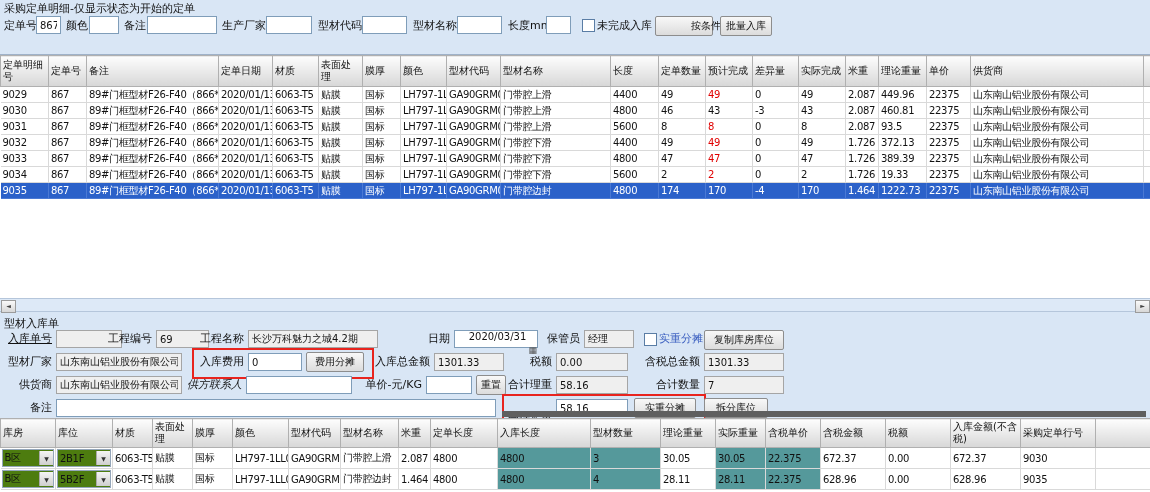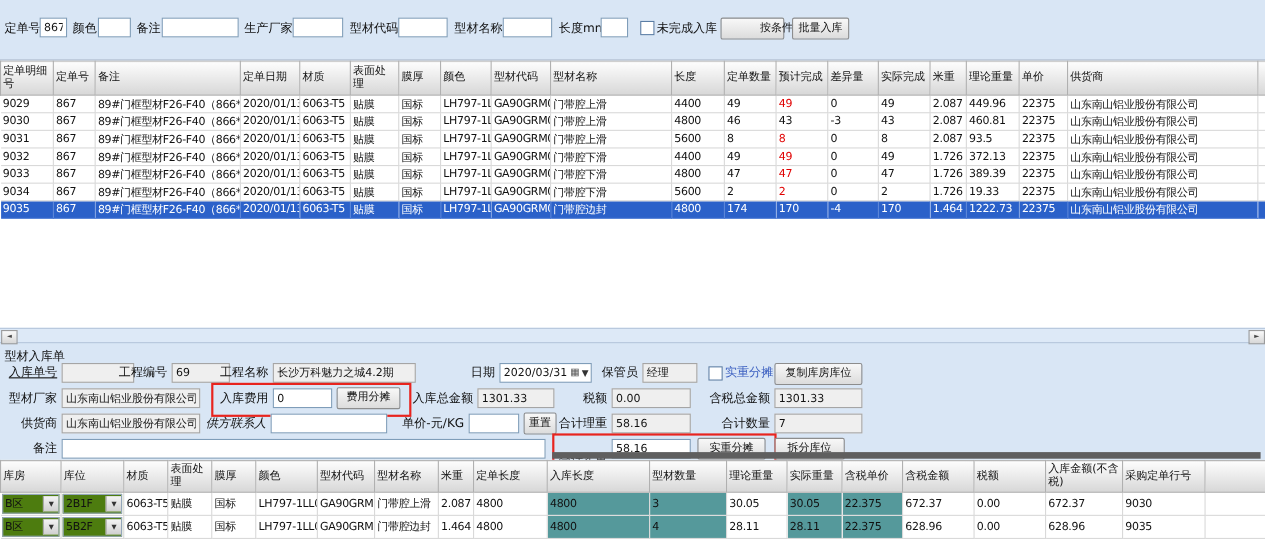--- a/index.html
+++ b/index.html
@@ -40,20 +40,21 @@
   .datebox .ic{margin-left:auto;font-size:9px;color:#555;line-height:16px;}
   .datebox .ic2{font-size:8px;color:#333;padding:0 2px;}
   .splitter{position:absolute;left:502px;top:411px;width:644px;height:6px;background:#5f5f5f;}
   .bluetxt{color:#3b5fc0;}
 </style>
 </head>
 <body>
 
 <div id="app">
 
+  <div class="lbl" style="left:4px;top:0px;">采购定单明细-仅显示状态为开始的定单</div>
 
   <div class="lbl" style="left:4px;top:17px;">定单号</div>
   <input class="inp" style="left: 36px; top: 16px; width: 25px;" value="867">
   <div class="lbl" style="left:66px;top:17px;">颜色</div>
   <input class="inp" style="left: 89px; top: 16px; width: 30px;" value="">
   <div class="lbl" style="left:124px;top:17px;">备注</div>
   <input class="inp" style="left: 147px; top: 16px; width: 70px;" value="">
   <div class="lbl" style="left:222px;top:17px;">生产厂家</div>
   <input class="inp" style="left: 266px; top: 16px; width: 46px;" value="">
   <div class="lbl" style="left:318px;top:17px;">型材代码</div>
@@ -281,21 +282,21 @@
 
   <div class="lbl" style="left:4px;top:315px;">型材入库单</div>
 
   <div class="lbl r" style="left:4px;top:330px;width:48px;text-decoration:underline;">入库单号</div>
   <input class="inp ro" style="left: 56px; top: 330px; width: 66px;" value="">
   <div class="lbl r" style="left:106px;top:330px;width:46px;">工程编号</div>
   <input class="inp ro" style="left: 156px; top: 330px; width: 53px;" value="69">
   <div class="lbl r" style="left:196px;top:330px;width:48px;">工程名称</div>
   <input class="inp ro" style="left: 248px; top: 330px; width: 130px;" value="长沙万科魅力之城4.2期">
   <div class="lbl r" style="left:420px;top:330px;width:30px;">日期</div>
-  <div class="datebox" style="left:454px;top:330px;width:84px;">
+  <div class="datebox" style="left:454px;top:330px;width:84px;flex-direction:column;">
     <span>2020/03/31</span>
     <span class="ic">▦</span>
     <span class="ic2">▼</span>
   </div>
   <div class="lbl r" style="left:540px;top:330px;width:40px;">保管员</div>
   <input class="inp ro" style="left: 584px; top: 330px; width: 50px;" value="经理">
   <span class="cb" style="left:644px;top:333px;"></span>
   <div class="lbl bluetxt" style="left:659px;top:330px;">实重分摊</div>
   <div class="btn" style="left:704px;top:330px;width:80px;">复制库房库位</div>
 

